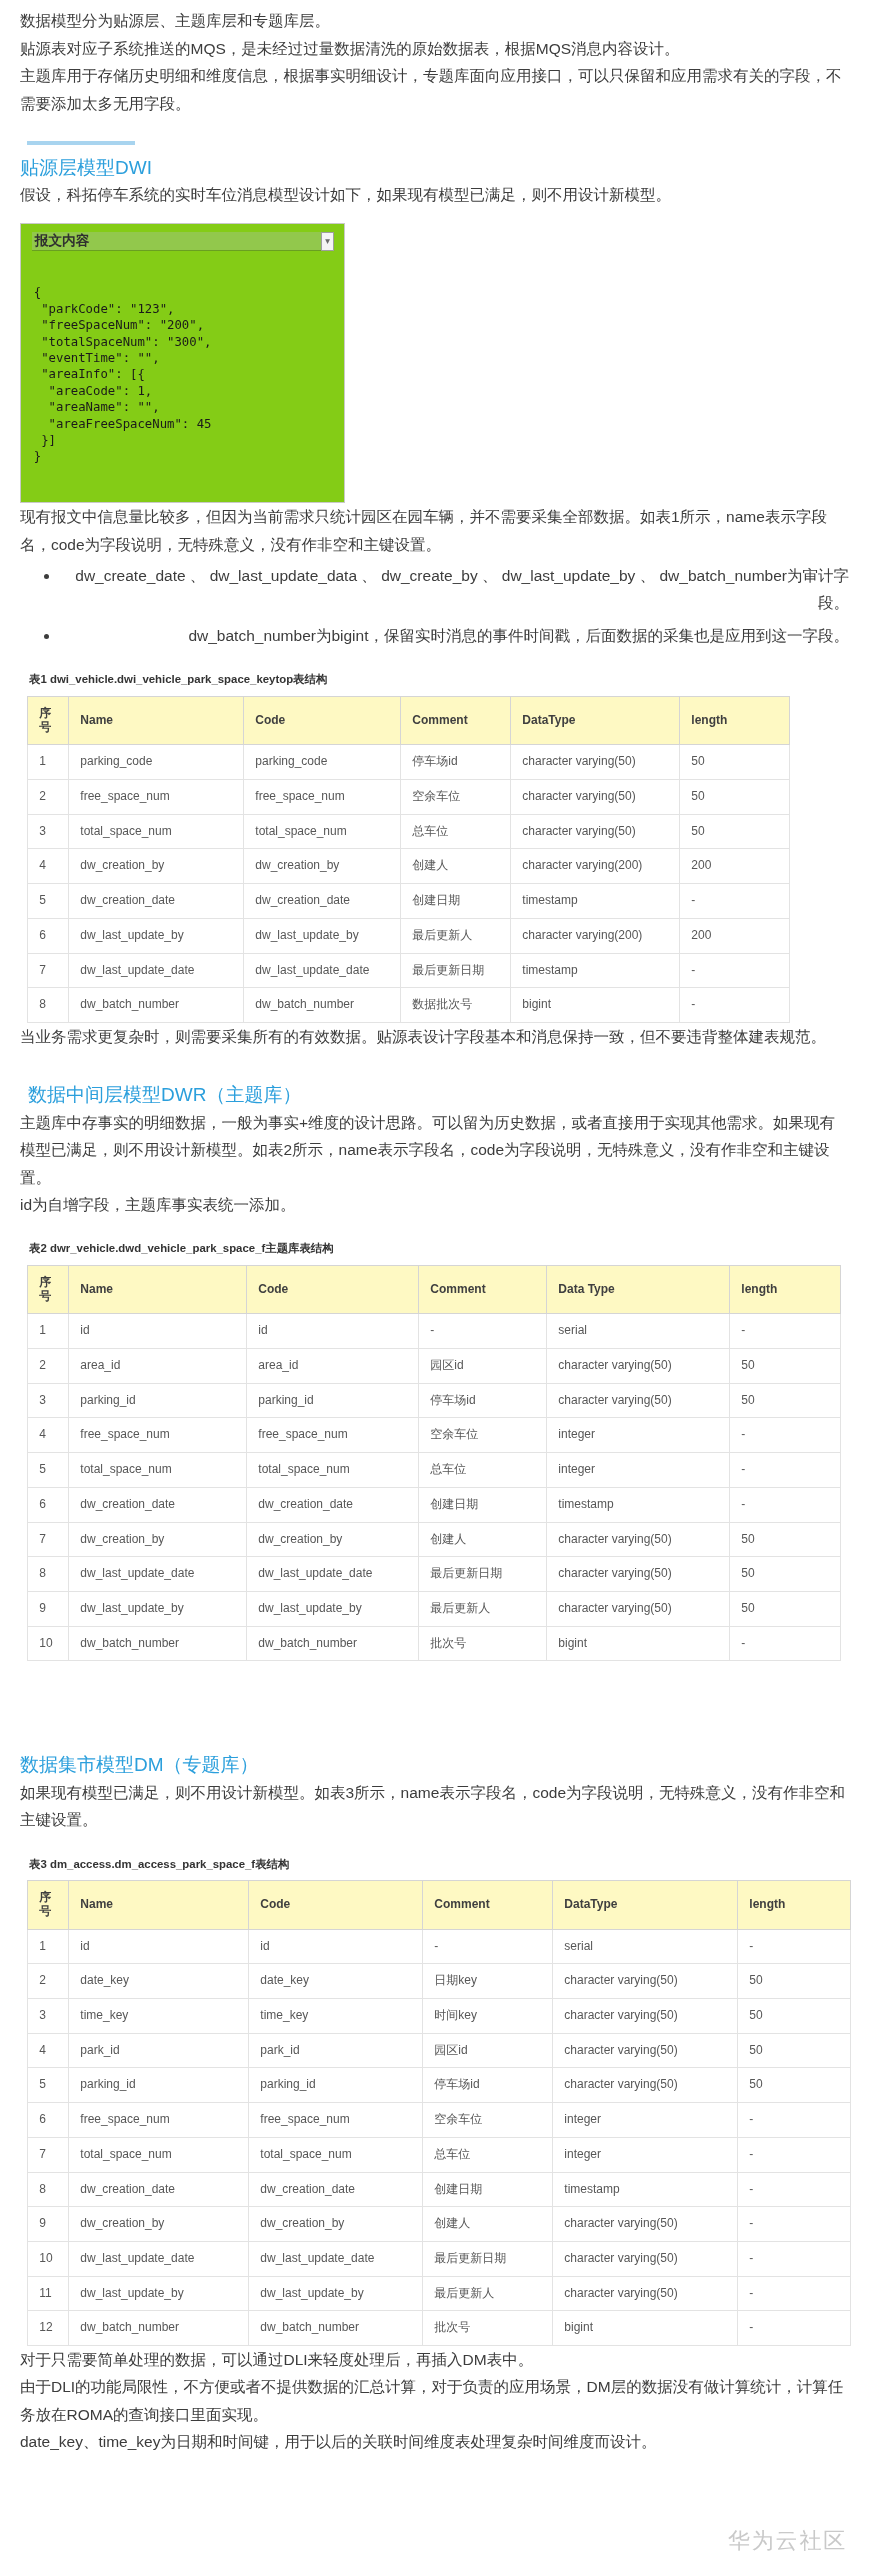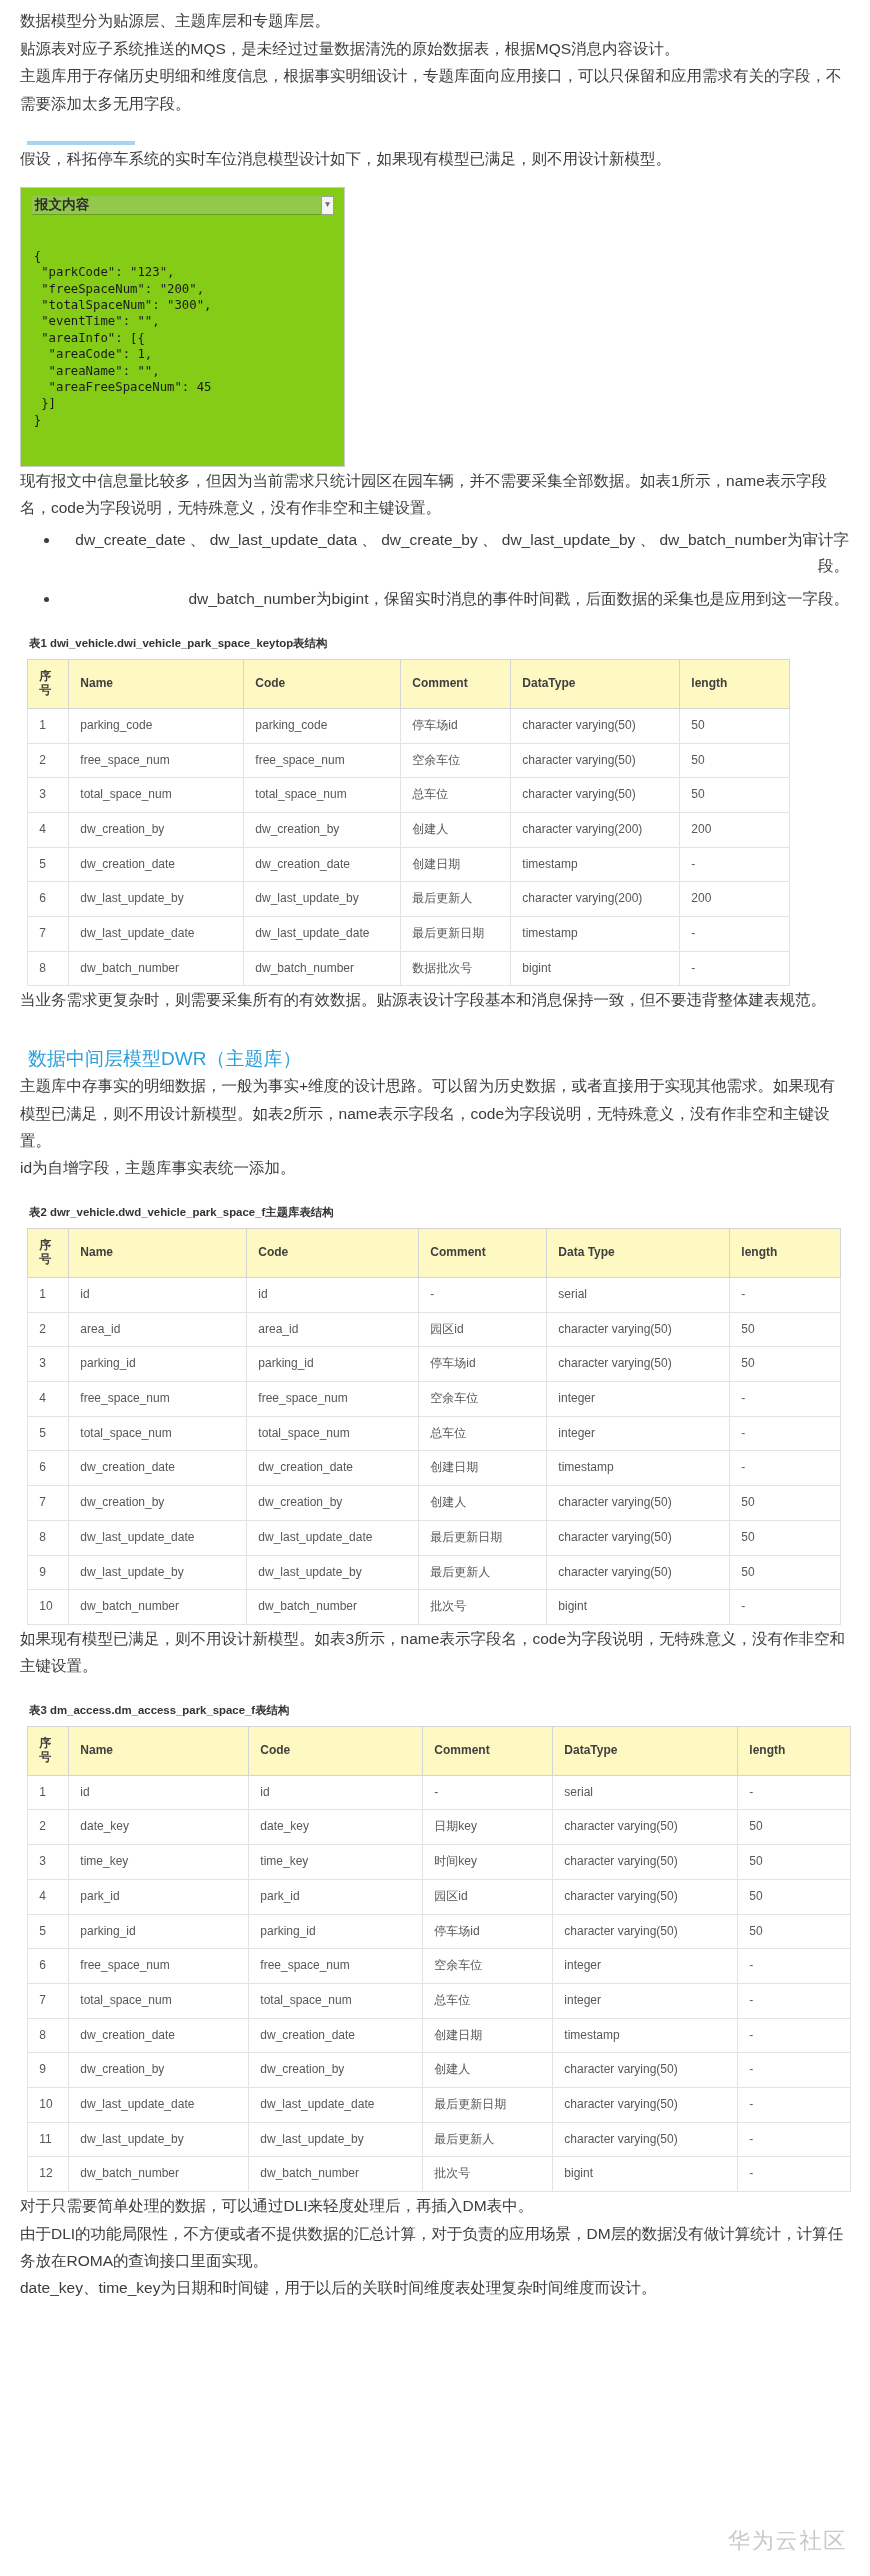--- a/index.html
+++ b/index.html
@@ -70,20 +70,21 @@
 </head>
 <body>
 
 <div class="content">
 
   <p class="body">数据模型分为贴源层、主题库层和专题库层。</p>
   <p class="body">贴源表对应子系统推送的MQS，是未经过过量数据清洗的原始数据表，根据MQS消息内容设计。</p>
   <p class="body">主题库用于存储历史明细和维度信息，根据事实明细设计，专题库面向应用接口，可以只保留和应用需求有关的字段，不需要添加太多无用字段。</p>
 
   <div class="accent-line"></div>
+  <h2 class="sec-h">贴源层模型DWI</h2>
 
   <p class="body mt30">假设，科拓停车系统的实时车位消息模型设计如下，如果现有模型已满足，则不用设计新模型。</p>
 
   <div class="msg-box">
     <div class="msg-bar">
       <div class="msg-title">报文内容</div>
       <div class="msg-dd">
           <span class="dd-arrow">▼</span>
         </div>
     </div>
@@ -322,20 +323,21 @@
           <td>10</td>
           <td>dw_batch_number</td>
           <td>dw_batch_number</td>
           <td>批次号</td>
           <td>bigint</td>
           <td>-</td>
         </tr>
       </tbody>
   </table>
 
+  <h2 class="sec-h h3-gap">数据集市模型DM（专题库）</h2>
   <p class="body mt24">如果现有模型已满足，则不用设计新模型。如表3所示，name表示字段名，code为字段说明，无特殊意义，没有作非空和主键设置。</p>
 
   <div class="tbl-cap tight">表3 dm_access.dm_access_park_space_f表结构</div>
   <table class="dtable w3">
     <colgroup>
         <col style="width:41px">
         <col style="width:180px">
         <col style="width:174px">
         <col style="width:130px">
         <col style="width:185px">

